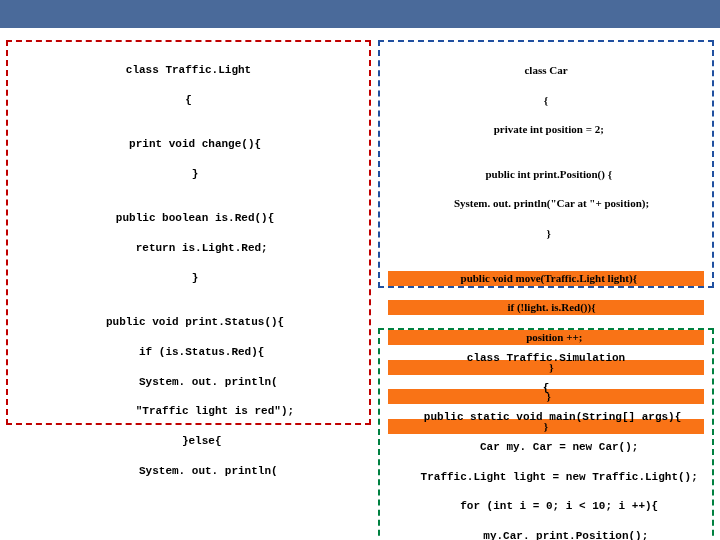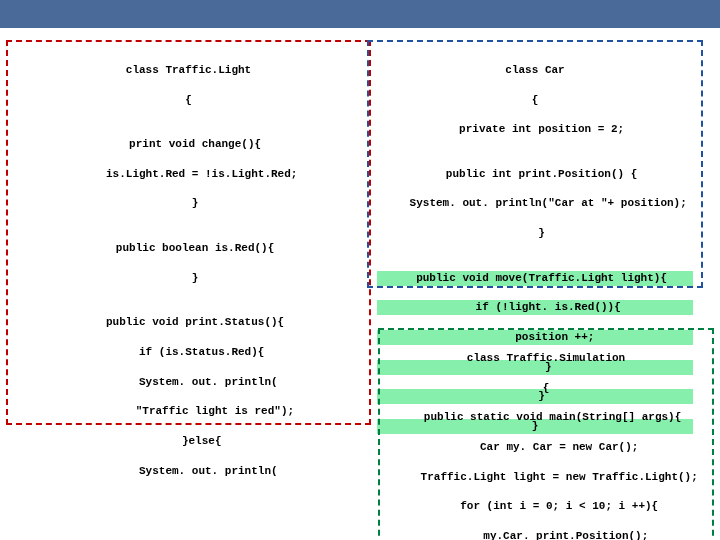--- a/index.html
+++ b/index.html
@@ -31,53 +31,54 @@
   }
   .box-red {
     border-color: #c00000;
     left: 6px;
     top: 40px;
     width: 365px;
     height: 385px;
   }
   .box-blue {
     border-color: #2050a0;
-    left: 367px;
+    left: 378px;
     top: 40px;
     width: 336px;
     height: 248px;
+    font-family: Liberation Serif, serif;
   }
   .box-green {
     border-color: #008040;
     left: 378px;
     top: 300px;
     width: 336px;
     height: 228px;
     margin-top: 28px;
   }
   .hl-block {
-    background: #86efac;
+    background: #f97316;
     display: block;
   }
   .line { display: block; }
 </style>
 </head>
 <body>
 
 <div class="topbar"></div>
 
 <div class="box box-red">
 <span class="line">class Traffic.Light</span>
 <span class="line">{</span>
 <span class="line"></span>
 <span class="line">  print void change(){</span>
-<span class="line">    is.Light.Red = !is.Light.Red;</span>
 <span class="line">  }</span>
 <span class="line"></span>
 <span class="line">  public boolean is.Red(){</span>
+<span class="line">    return is.Light.Red;</span>
 <span class="line">  }</span>
 <span class="line"></span>
 <span class="line">  public void print.Status(){</span>
 <span class="line">    if (is.Status.Red){</span>
 <span class="line">      System. out. println(</span>
 <span class="line">        "Traffic light is red");</span>
 <span class="line">    }else{</span>
 <span class="line">      System. out. println(</span>
 
 

